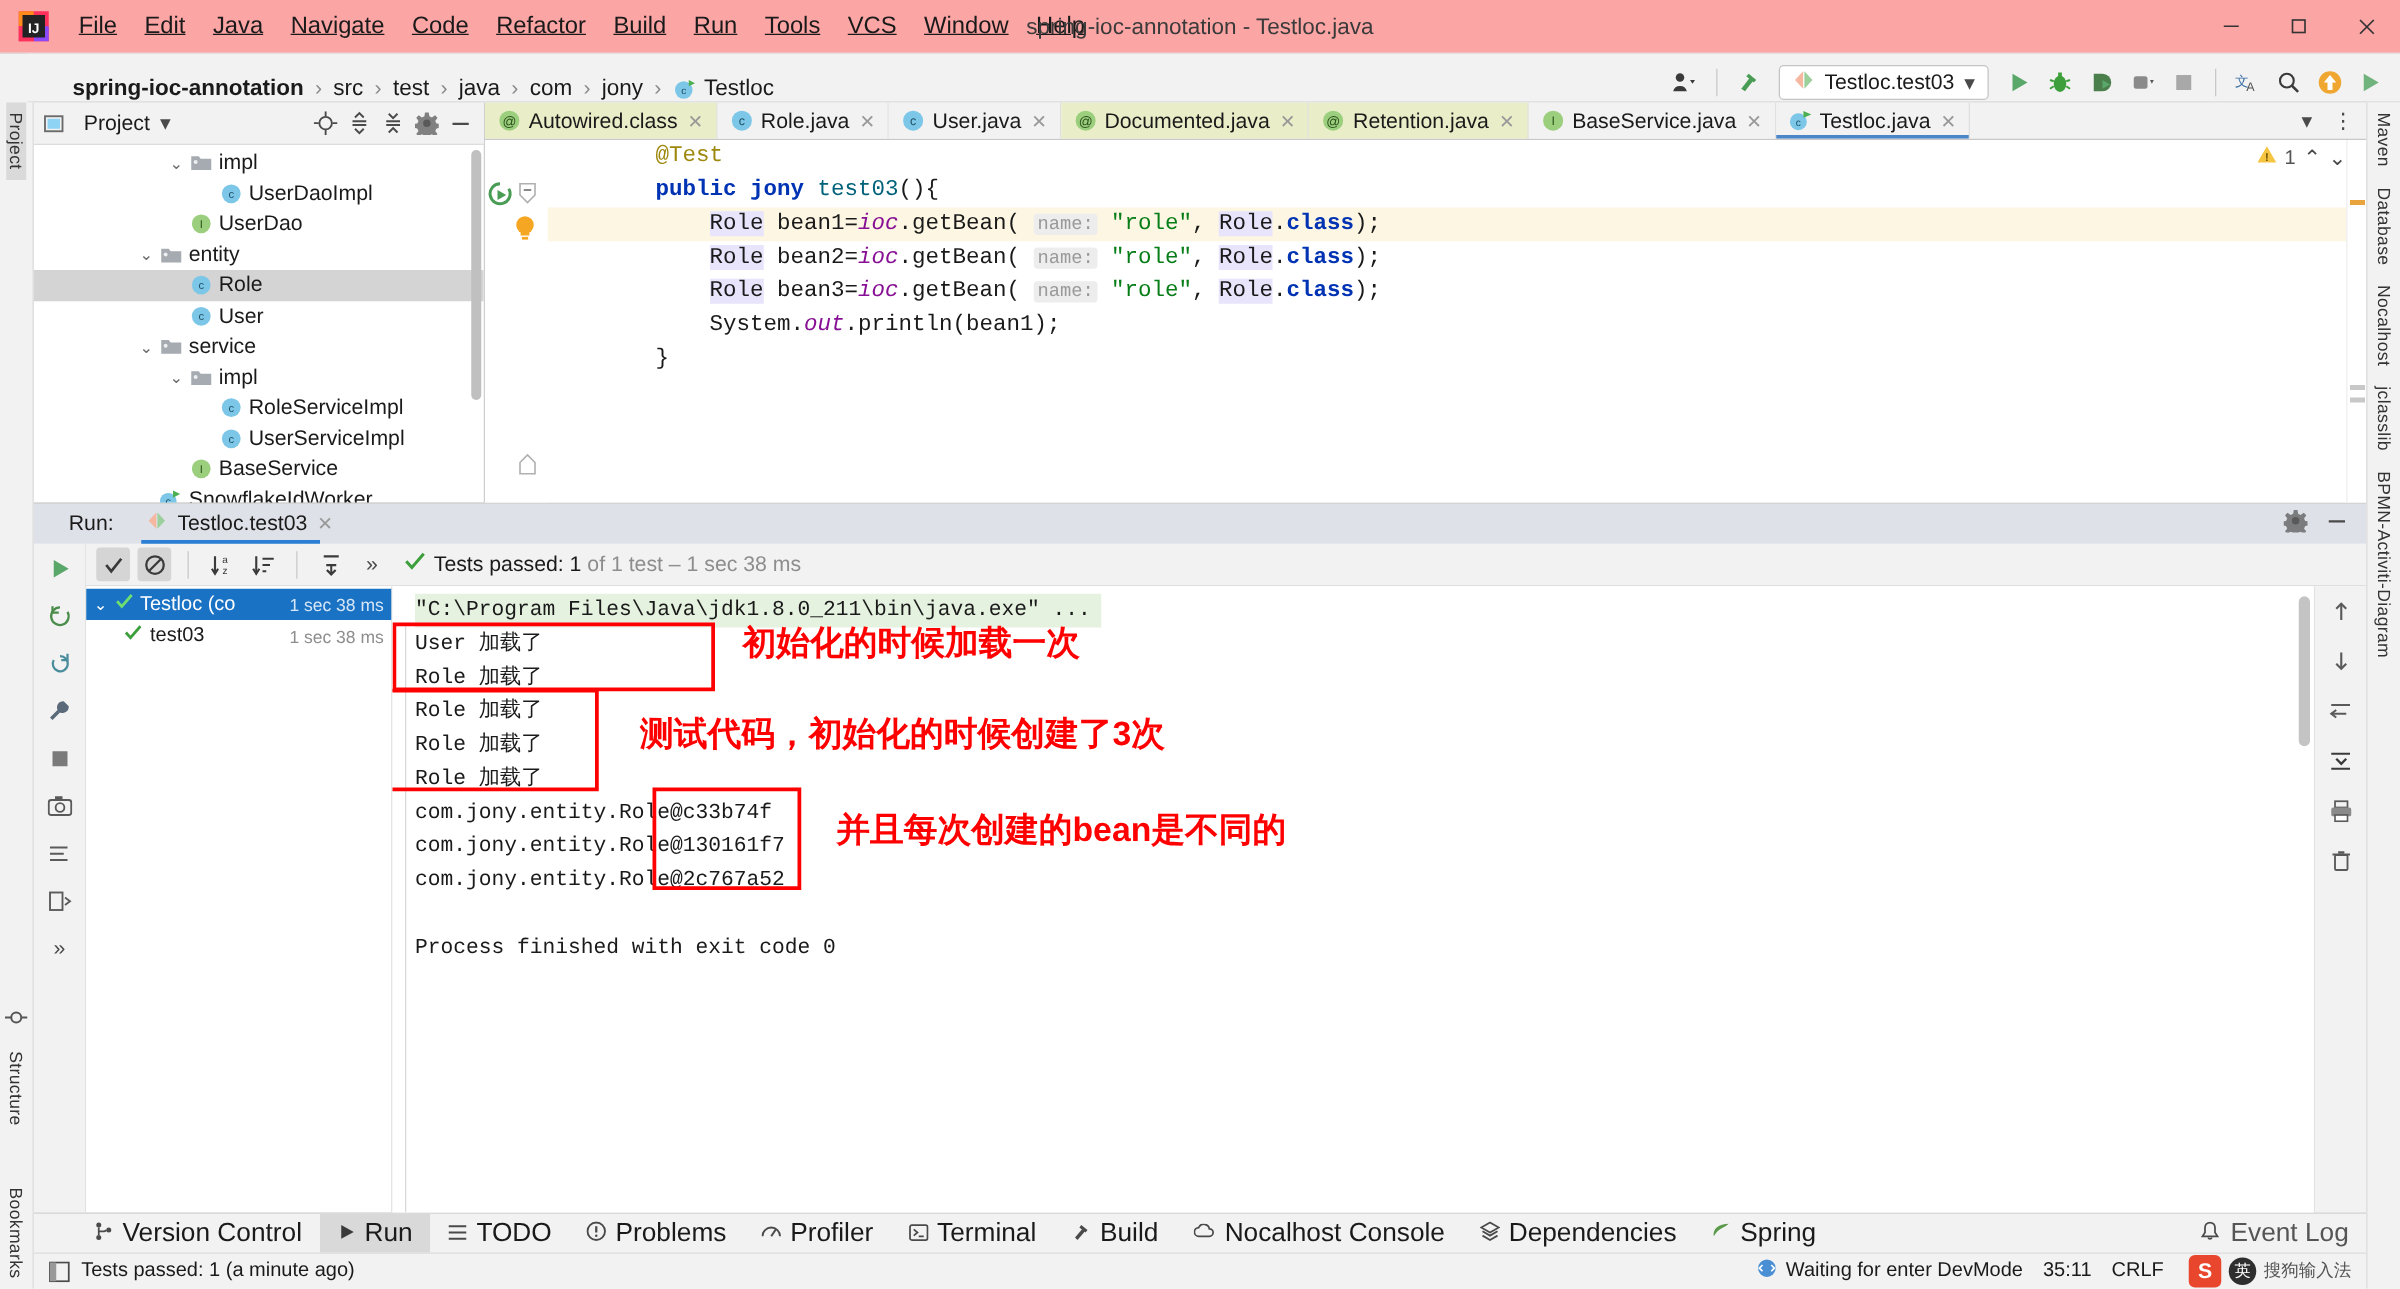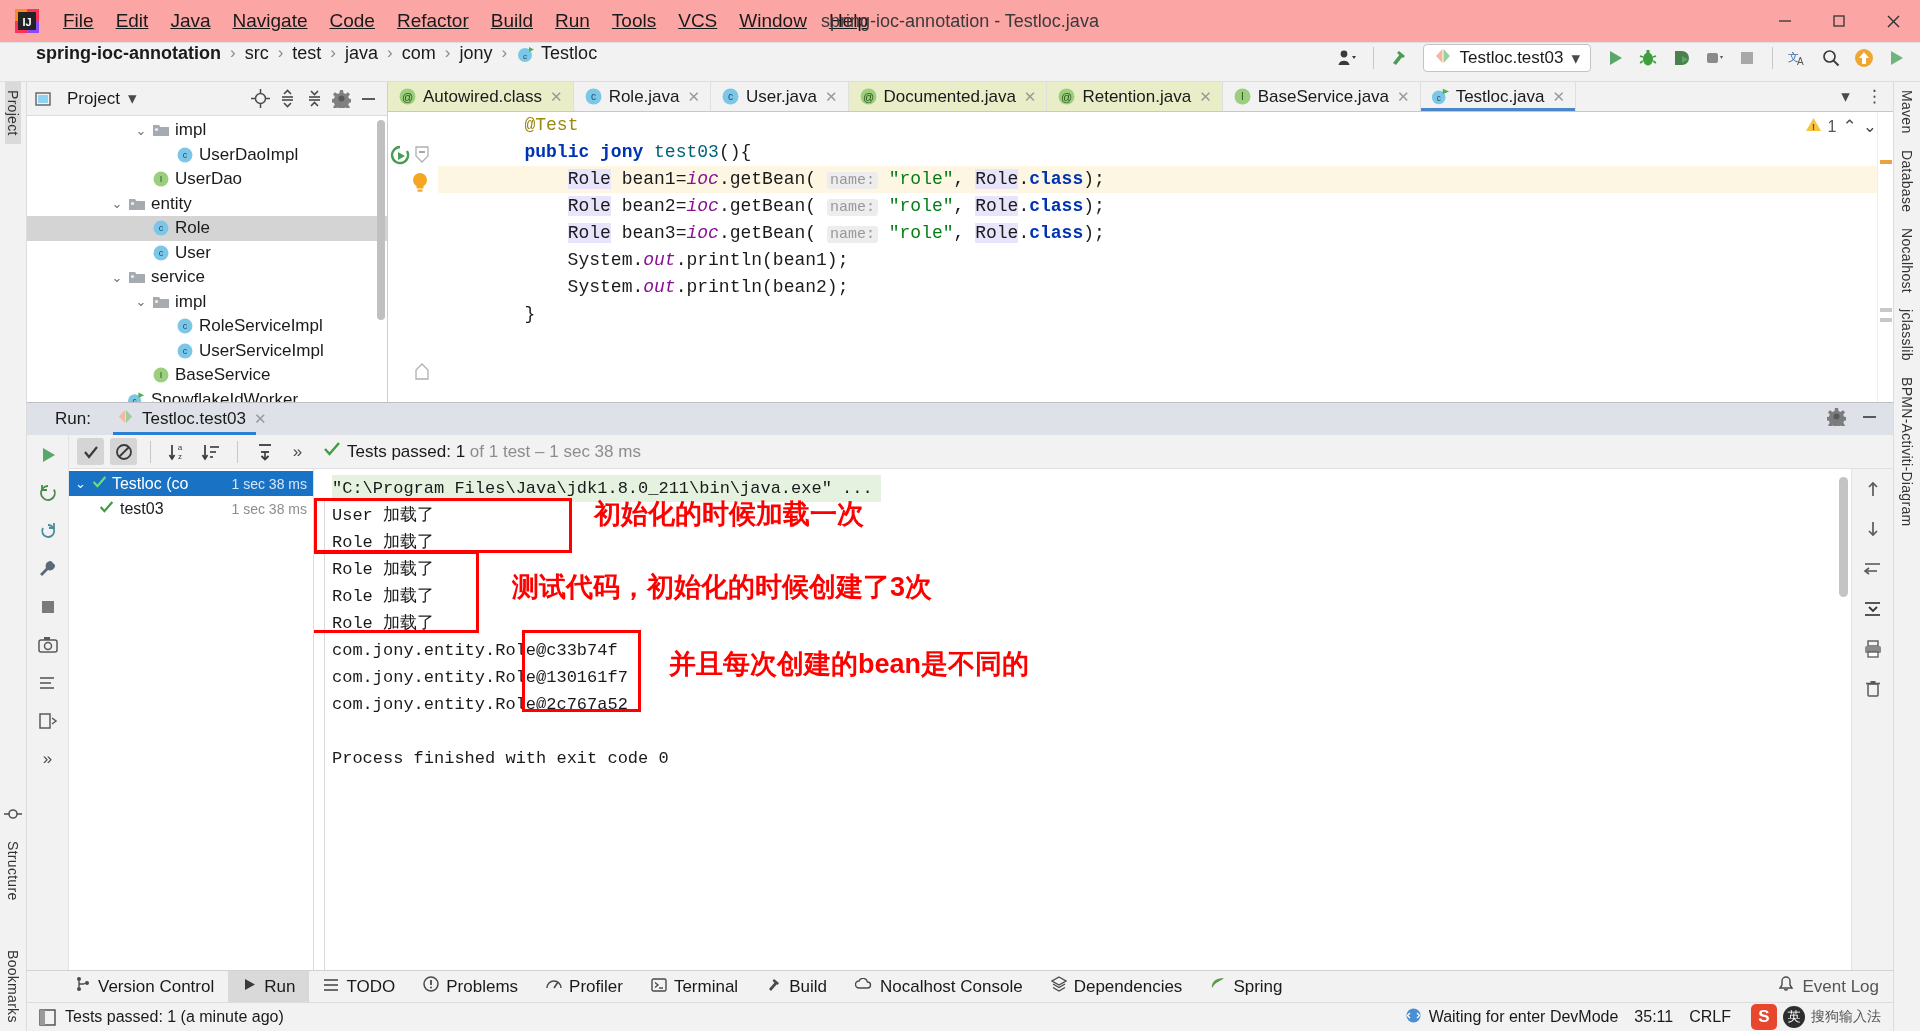--- a/index.html
+++ b/index.html
@@ -21,22 +21,22 @@
   .menu-item u { text-decoration:underline; }
   #win-title {
     position:absolute; left:0; right:0; text-align:center; font-size:18px; color:#3a3a3a;
     pointer-events:none;
   }
   #win-ctrls { margin-left:auto; display:flex; align-items:center; z-index:2; }
   .wbtn { width:54px; height:43px; display:flex; align-items:center; justify-content:center; font-size:17px; color:#333;}
 
   
   #navbar {
-    height:39px; background:#f2f2f2; display:flex; align-items:flex-start;
-    border-bottom:1px solid #dcdcdc; padding-left:36px; position:relative;
+    height:39px; background:#f2f2f2; display:flex; align-items:flex-end;
+    border-bottom:1px solid #dcdcdc; padding-left:36px; position:relative;margin-left:22px;
   }
   .crumb { font-size:18px; color:#1a1a1a; display:flex; align-items:center; }
   .crumb.bold { font-weight:bold; }
   .crumb-sep { color:#8a8a8a; margin:0 9px; font-size:17px; }
   .nav-right { margin-left:auto; display:flex; align-items:center; padding-right:8px; gap:3px; }
   .tbtn { width:30px; height:30px; display:flex; align-items:center; justify-content:center; border-radius:3px;}
   #runconfig {
     display:flex; align-items:center; gap:8px; background:#fff;
     border:1px solid #c4c4c4; border-radius:4px; height:28px; padding:0 10px; margin:0 6px;
     font-size:17px;
@@ -137,21 +137,21 @@
   .ttrow .dur.g{color:#8d8d8d;}
   #console { flex:1; position:relative; overflow:hidden; background:#fff; }
   #console-inner{ position:relative; padding:6px 0 0 18px; }
   .oline{ font-family:"Liberation Mono", monospace; font-size:17px; height:27px; line-height:27px; white-space:pre; color:#1a1a1a;}
   #console-gutterline{position:absolute;left:10px;top:32px;bottom:0;width:1px;background:#d8d8d8;}
   .annbox{ position:absolute; border:3px solid #f00; pointer-events:none; }
   .anntext{ position:absolute; color:#f00; font-size:27px; font-weight:bold; white-space:nowrap; font-family:"Liberation Sans", sans-serif;}
   #console-scroll{position:absolute;right:3px;top:8px;width:9px;height:120px;background:#c4c4c4;border-radius:5px;}
 
   
-  #toolbar-bottom{height:32px;background:#f2f2f2;border-top:1px solid #d2d2d2;display:flex;align-items:center;padding-left:34px;gap:0;font-size:17px;}
+  #toolbar-bottom{height:32px;background:#f2f2f2;border-top:1px solid #d2d2d2;display:flex;align-items:center;padding-left:34px;gap:0;font-size:21px;}
   .bwin{display:flex;align-items:center;gap:7px;padding:0 14px;height:32px;}
   .bwin.sel{background:#d9d9d9;}
   #toolbar-bottom-right{margin-left:auto;display:flex;align-items:center;gap:8px;padding-right:14px;color:#555;}
   #statusbar{height:29px;background:#f2f2f2;border-top:1px solid #dcdcdc;display:flex;align-items:center;padding-left:10px;font-size:16px;gap:8px;}
   #statusbar-right{margin-left:auto;display:flex;align-items:center;gap:16px;padding-right:8px;}
   .sicon{width:20px;height:20px;display:flex;align-items:center;justify-content:center;}
   #sogou{display:flex;align-items:center;gap:6px;background:#f2f2f2;padding:0 4px;}
   .sogou-logo{width:26px;height:26px;border-radius:5px;background:#e8472d;color:#fff;display:flex;align-items:center;justify-content:center;font-weight:bold;font-size:17px;}
   .sq{width:22px;height:22px;border-radius:50%;background:#2e2e2e;color:#fff;font-size:13px;display:flex;align-items:center;justify-content:center;}
   .glyph{font-size:17px;color:#4a4a4a;}
@@ -627,21 +627,20 @@
             </span>
           </div>
           <div id="code">
             <div id="code-lines">
                 <div class="cline mono">        <span class="ann">@Test</span></div>
                 <div class="cline mono">        <span class="kw">public </span><span class="kw">jony </span><span class="meth">test03</span>(){</div>
                 <div class="cline mono hl">            <span class="sel-type">Role</span> bean1=<span class="fld">ioc</span>.getBean( <span class="hint">name:</span> <span class="str">"role"</span>, <span class="sel-type">Role</span>.<span class="kw">class</span>);</div>
                 <div class="cline mono">            <span class="sel-type">Role</span> bean2=<span class="fld">ioc</span>.getBean( <span class="hint">name:</span> <span class="str">"role"</span>, <span class="sel-type">Role</span>.<span class="kw">class</span>);</div>
                 <div class="cline mono">            <span class="sel-type">Role</span> bean3=<span class="fld">ioc</span>.getBean( <span class="hint">name:</span> <span class="str">"role"</span>, <span class="sel-type">Role</span>.<span class="kw">class</span>);</div>
                 <div class="cline mono">            System.<span class="fld">out</span>.println(bean1);</div>
-                <div class="cline mono">            System.<span class="fld">out</span>.println(bean2);</div>
                 <div class="cline mono">        }</div>
                 <div class="cline mono">        </div>
                 <div class="cline mono">        </div>
               </div>
           </div>
           <div id="editor-topright">
             <span>
               <svg width="17" height="16" viewBox="0 0 17 16">
                   <path d="M8.5 1 L16 14 H1 z" fill="#f5c542"></path>
                   <text x="8.5" y="12.5" font-size="9" text-anchor="middle" fill="#6b4d00" font-family="Liberation Sans, sans-serif" font-weight="bold">!</text>

